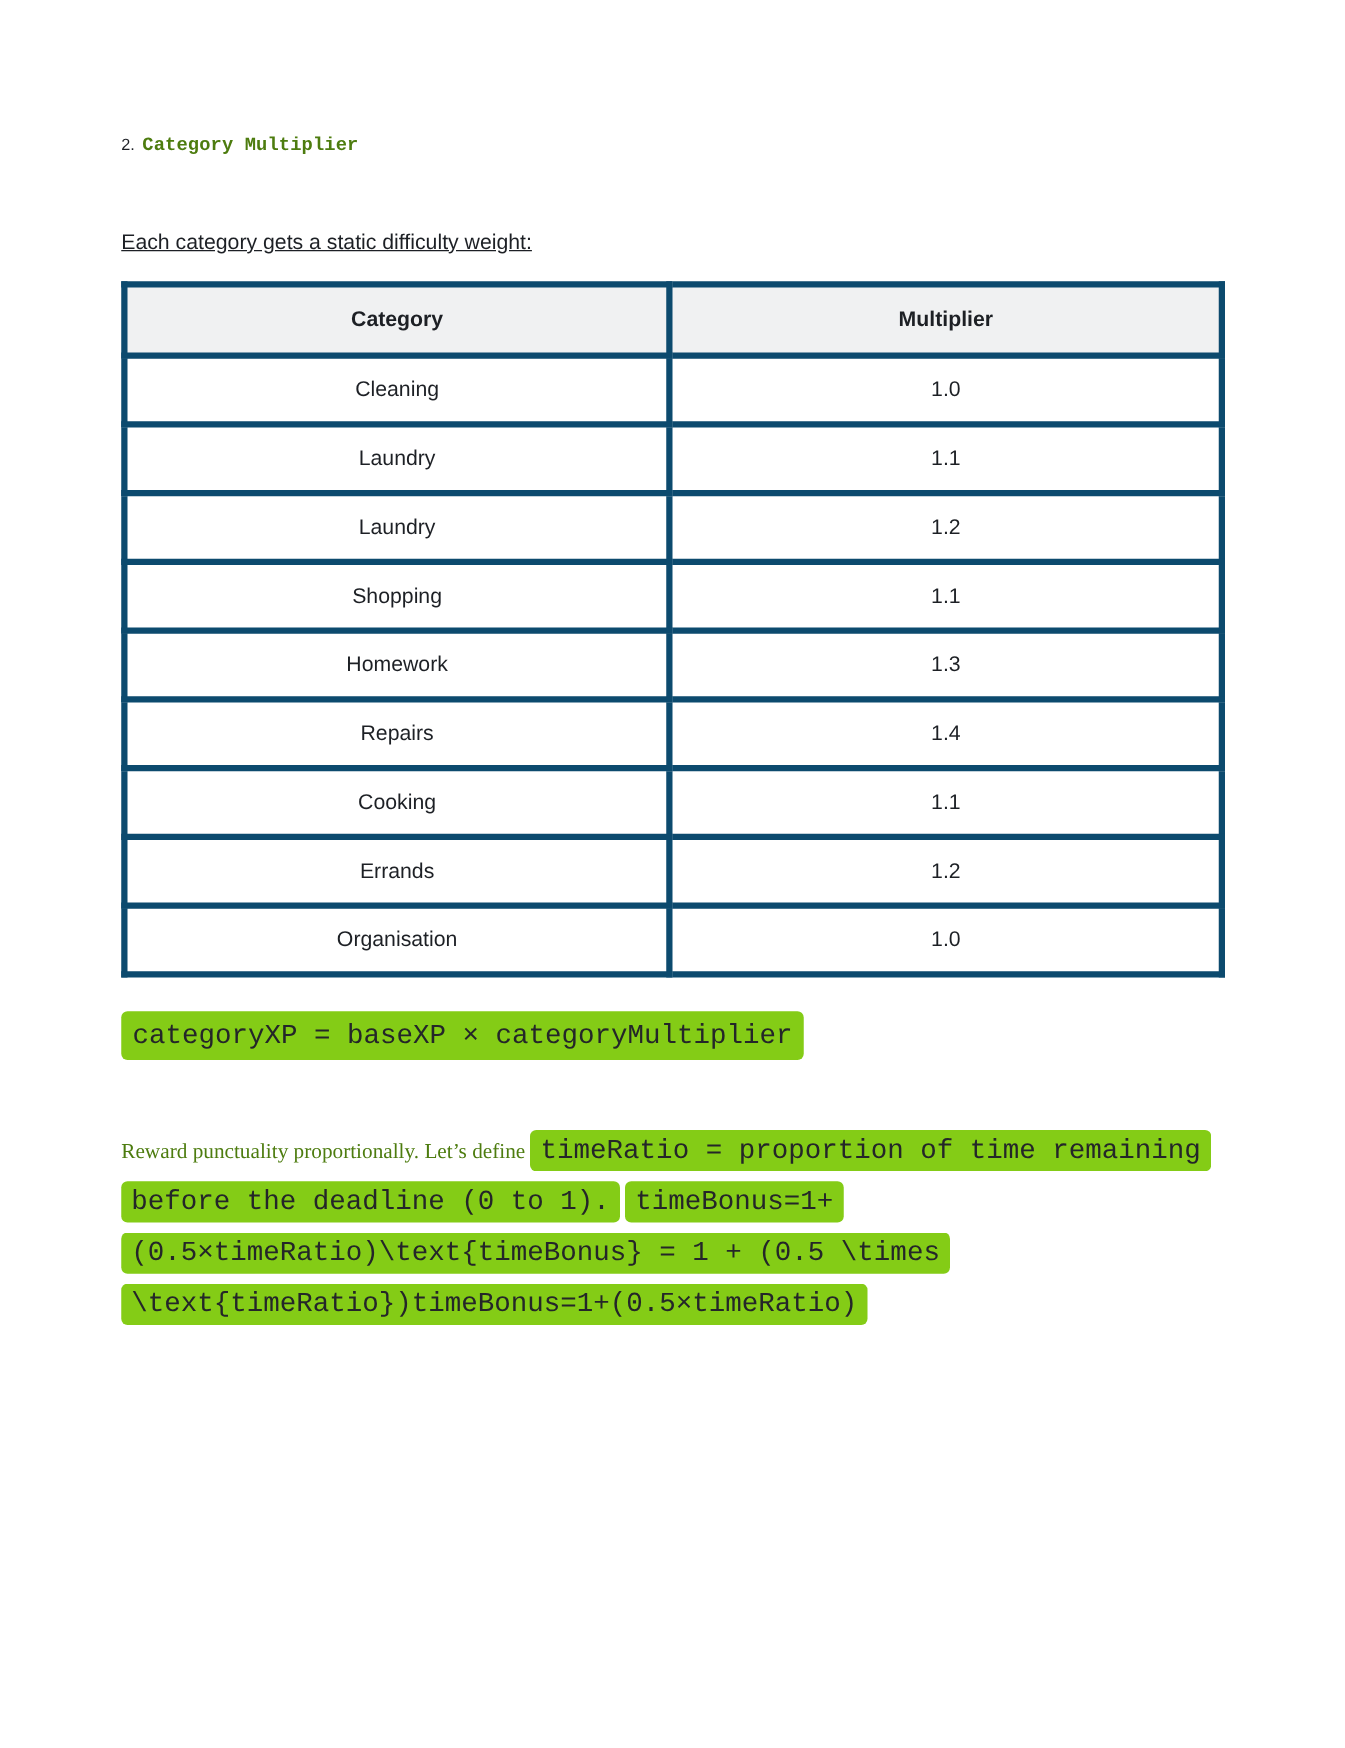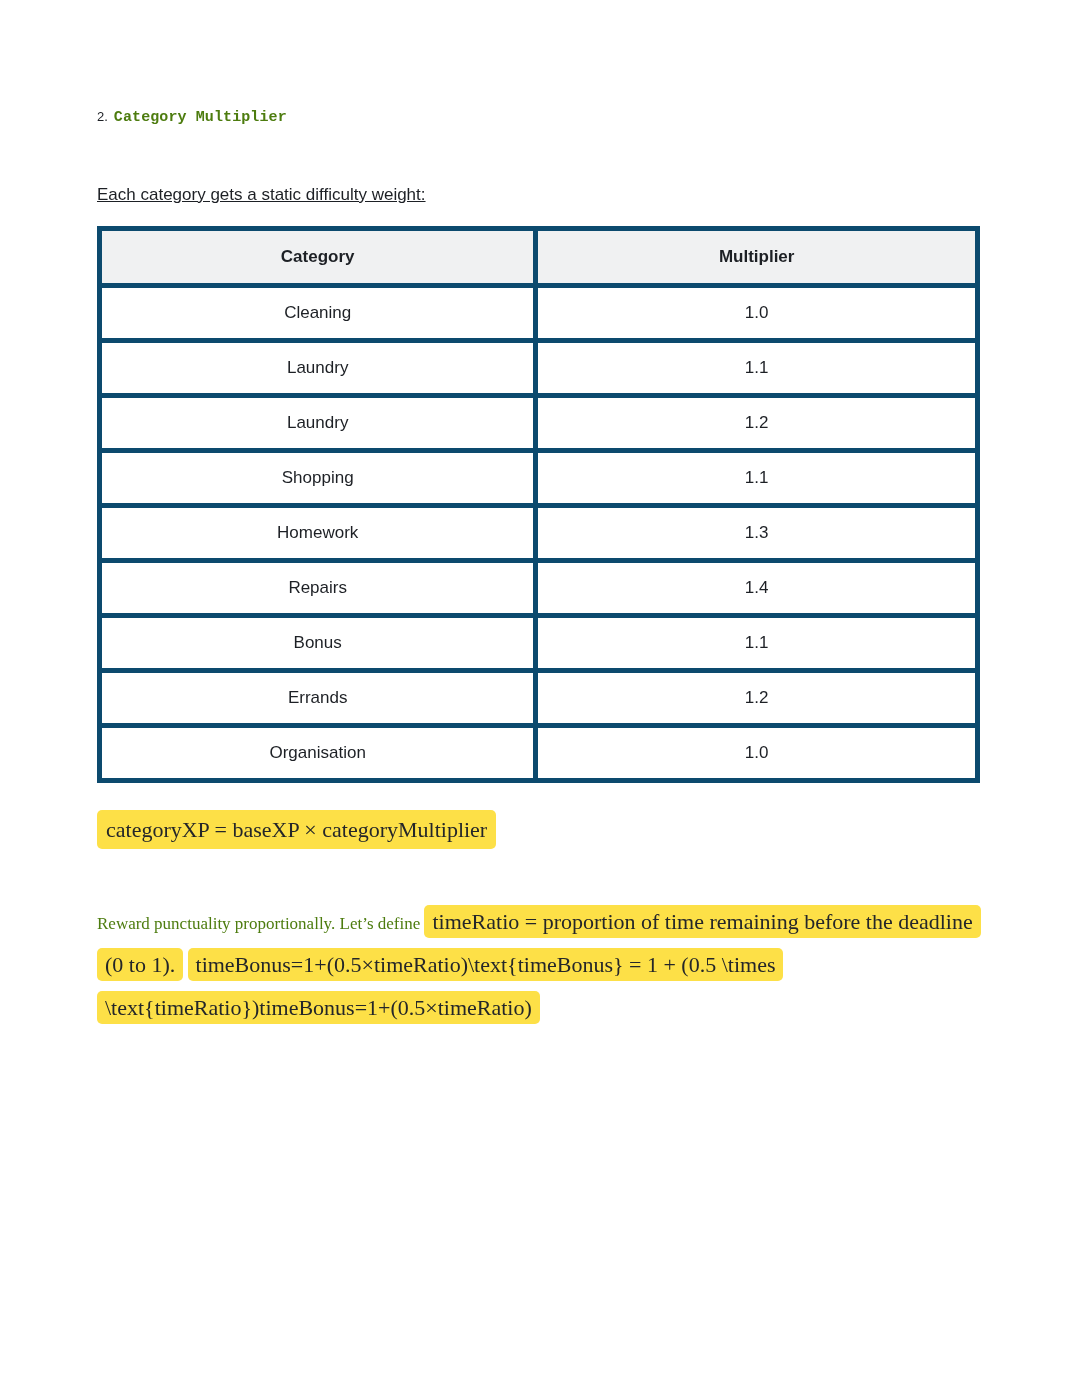--- a/index.html
+++ b/index.html
@@ -64,22 +64,22 @@
   .mult-table th {
     background: #f0f1f2;
     font-weight: 700;
     padding: 16px 11px;
   }
   .mult-table col.c1 { width: 49.7%; }
   .mult-table col.c2 { width: 50.3%; }
 
   
   .inline-code {
-    font-family: Liberation Serif, serif;
-    background: #fde047;
+    font-family: Liberation Mono, monospace;
+    background: #84cc16;
     color: #242629;
     border-radius: 5px;
     -webkit-box-decoration-break: clone;
     box-decoration-break: clone;
     margin-top: 32px;
   }
   .code-para {
     margin: 0 0 60px 0;
     line-height: 1;
   }
@@ -142,21 +142,21 @@
         </tr>
         <tr>
           <td>Homework</td>
           <td>1.3</td>
         </tr>
         <tr>
           <td>Repairs</td>
           <td>1.4</td>
         </tr>
         <tr>
-          <td>Bonus</td>
+          <td>Cooking</td>
           <td>1.1</td>
         </tr>
         <tr>
           <td>Errands</td>
           <td>1.2</td>
         </tr>
         <tr>
           <td>Organisation</td>
           <td>1.0</td>
         </tr>

